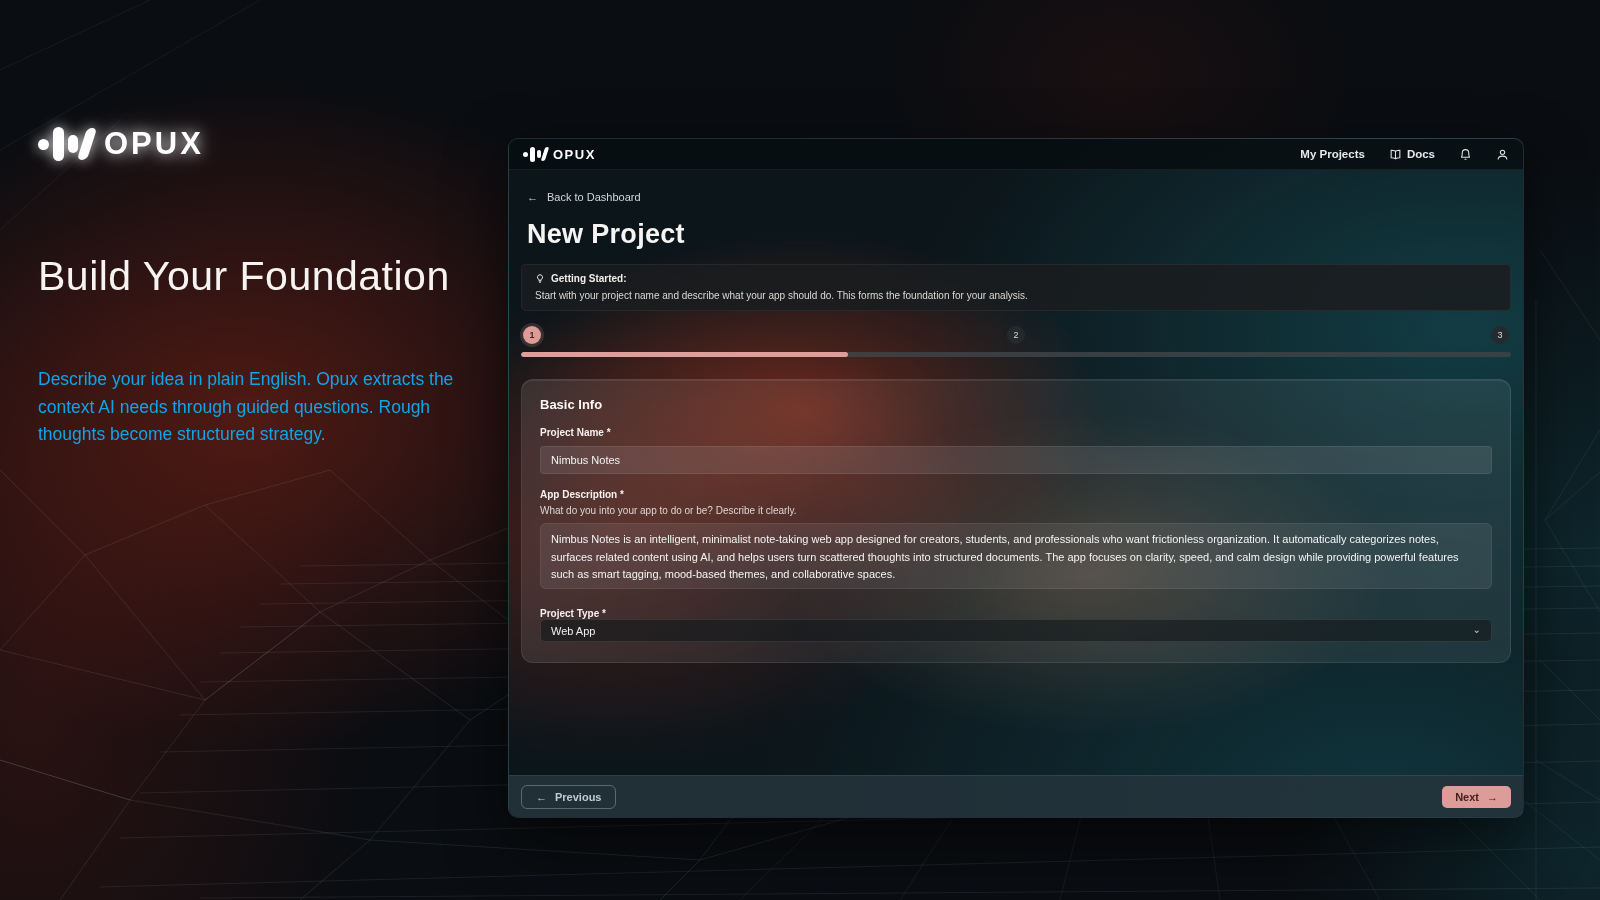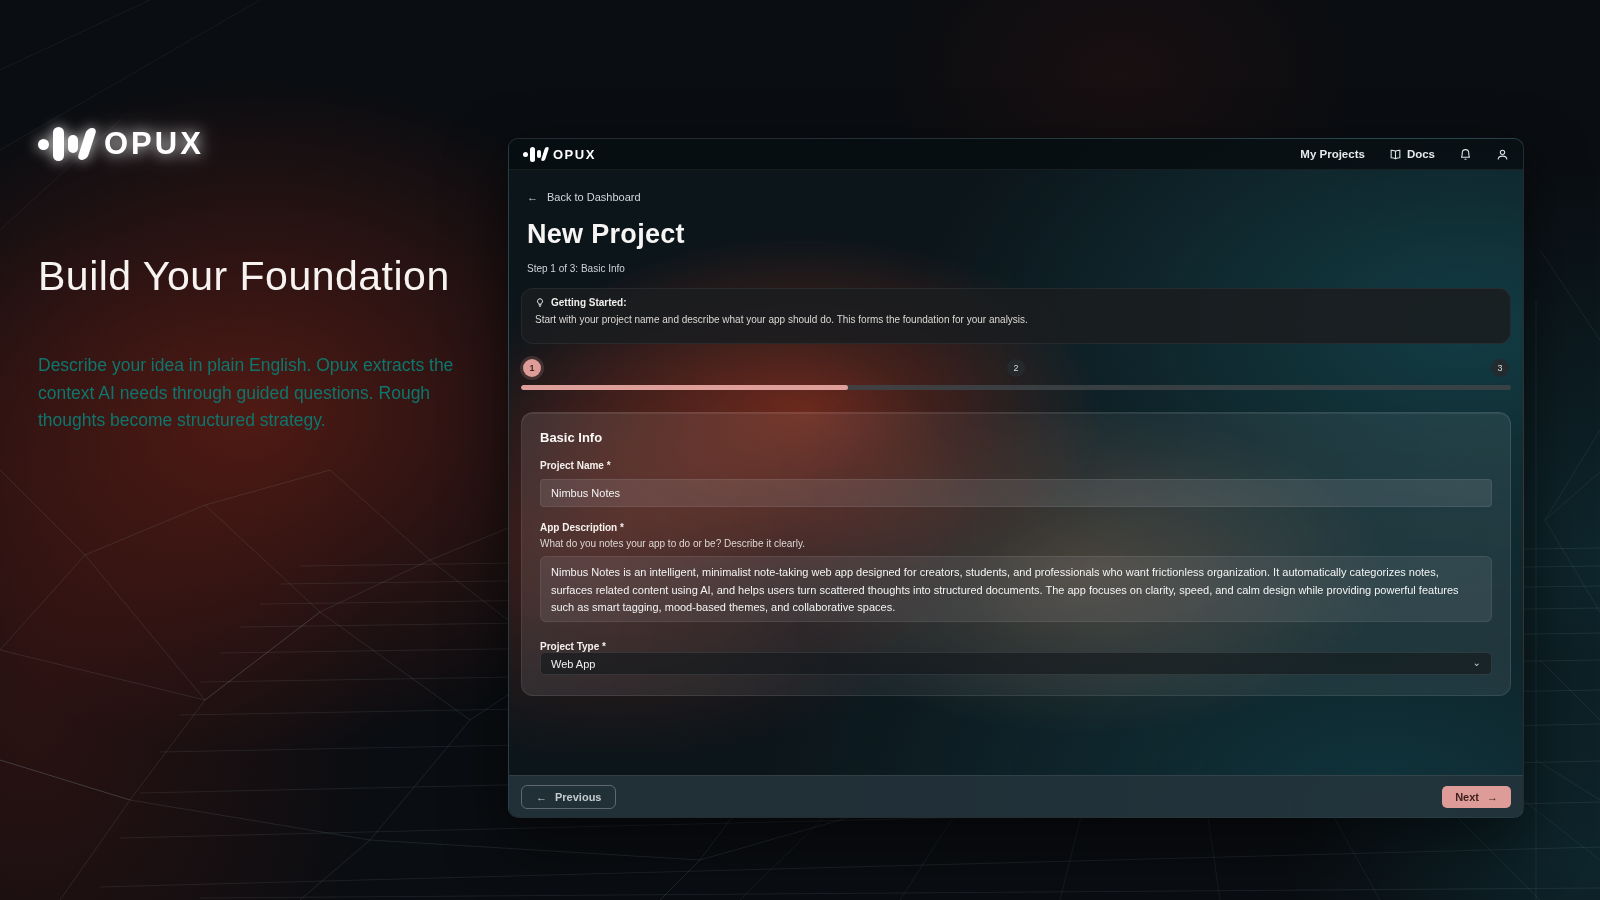--- a/index.html
+++ b/index.html
@@ -22,21 +22,21 @@
   .hero { position:absolute; left:38px; top:126px; width:440px; z-index:2; }
   .brand-row { display:flex; align-items:center; gap:12px; }
   .mark { display:flex; align-items:center; gap:4px; filter:drop-shadow(0 0 7px rgba(255,255,255,0.85)); }
   .m-dot  { width:11px; height:11px; border-radius:50%; background:#fff; }
   .m-bar  { width:11px; height:34px; border-radius:7px; background:#fff; }
   .m-mid  { width:10px; height:18px; border-radius:6px; background:#fff; }
   .m-slash{ width:10px; height:32px; border-radius:6px; background:#fff; transform:skewX(-18deg); }
   .brand-text { font-size:31px; font-weight:800; letter-spacing:3px; color:#fff;
     text-shadow:0 0 14px rgba(255,255,255,0.85), 0 0 30px rgba(255,255,255,0.4); }
   .hero-title { margin-top:91px; font-size:41px; font-weight:400; letter-spacing:0.5px; color:#f6f3f1; }
-  .hero-desc { margin-top:52px; font-size:17.5px; line-height:1.58; color:#0f766e; font-weight:400; }
+  .hero-desc { margin-top:66px; font-size:17.5px; line-height:1.58; color:#0ea5e9; font-weight:400; }
 
   
   .app {
     position:absolute; left:508px; top:138px; width:1016px; height:680px; z-index:3;
     border-radius:10px; border:1px solid rgba(255,255,255,0.10);
     box-shadow:0 22px 60px rgba(0,0,0,0.55);
     overflow:hidden;
     background:
       radial-gradient(430px 250px at 29% 40%, rgba(188,58,32,0.50), transparent 70%),
       radial-gradient(520px 320px at 10% 58%, rgba(148,44,28,0.42), transparent 72%),
@@ -61,21 +61,21 @@
 
   .content { padding:0 12px; position:relative; }
 
   .back-row { display:flex; align-items:center; gap:9px; margin-top:21px; padding-left:6px;
     font-size:11px; color:#d3d8da; cursor:pointer; }
   .page-title { margin-top:16px; padding-left:6px; font-size:27px; font-weight:600; letter-spacing:0.3px; color:#f7f5f3; }
   .step-label { margin-top:13px; padding-left:6px; font-size:10px; color:#cfd4d6; }
 
   .tip {
     margin-top:14px; background:rgba(26,28,31,0.88); border:1px solid rgba(255,255,255,0.06);
-    border-radius:12px; padding:8px 13px 18px;
+    border-radius:5px; padding:8px 13px 9px;
   }
   .tip-title { display:flex; align-items:center; gap:6px; font-size:10px; font-weight:700; color:#f0eeea; }
   .tip-body { margin-top:6px; font-size:10px; color:#dcd9d5; }
 
   .steps-row { margin-top:15px; display:flex; align-items:center; justify-content:space-between; padding:0 2px; }
   .step-badge { width:18px; height:18px; border-radius:50%; display:flex; align-items:center; justify-content:center;
     font-size:9px; color:#d7dbdc; background:rgba(38,42,46,0.92); }
   .step-badge.active { background:#dd9c98; color:#4a2422; font-weight:700; box-shadow:0 0 0 3px rgba(221,156,152,0.18); }
   .track { margin-top:8px; height:5px; border-radius:3px; background:rgba(62,68,72,0.85); overflow:hidden; }
   .track-fill { height:100%; border-radius:3px; background:#de9f9b; }
@@ -192,21 +192,20 @@
   </header>
 
   <div class="content">
 
     <div class="back-row">
       <span>←</span>
       <span>Back to Dashboard</span>
     </div>
 
     <h2 class="page-title">New Project</h2>
-    <div class="step-label">Step 1 of 3: Basic Info</div>
 
     <div class="tip">
       <div class="tip-title">
         <span class="bulb">
           <svg width="10" height="11" viewBox="0 0 24 24" stroke="currentColor" stroke-width="2.4" fill="none">
               <path d="M9 18h6M10 21h4M12 3a6 6 0 0 0-4 10.5c.8.7 1 1.6 1 2.5h6c0-.9.2-1.8 1-2.5A6 6 0 0 0 12 3z"></path>
             </svg>
         </span>
         <span>Getting Started:</span>
       </div>
@@ -222,21 +221,21 @@
       <div class="track-fill" style="width: 33%;"></div>
     </div>
 
     <div class="card">
       <div class="card-title">Basic Info</div>
 
       <div class="field-label">Project Name *</div>
       <input class="text-input" type="text" value="Nimbus Notes" style="">
 
       <div class="field-label">App Description *</div>
-      <div class="field-helper">What do you notes your app to do or be? Describe it clearly.</div>
+      <div class="field-helper">What do you into your app to do or be? Describe it clearly.</div>
       <textarea class="textarea" style="">Nimbus Notes is an intelligent, minimalist note-taking web app designed for creators, students, and professionals who want frictionless organization. It automatically categorizes notes, surfaces related content using AI, and helps users turn scattered thoughts into structured documents. The app focuses on clarity, speed, and calm design while providing powerful features such as smart tagging, mood-based themes, and collaborative spaces.</textarea>
 
       <div class="field-label">Project Type *</div>
       <div class="select">
         <span>Web App</span>
         <span class="chevron">⌄</span>
       </div>
     </div>
 
   </div>

